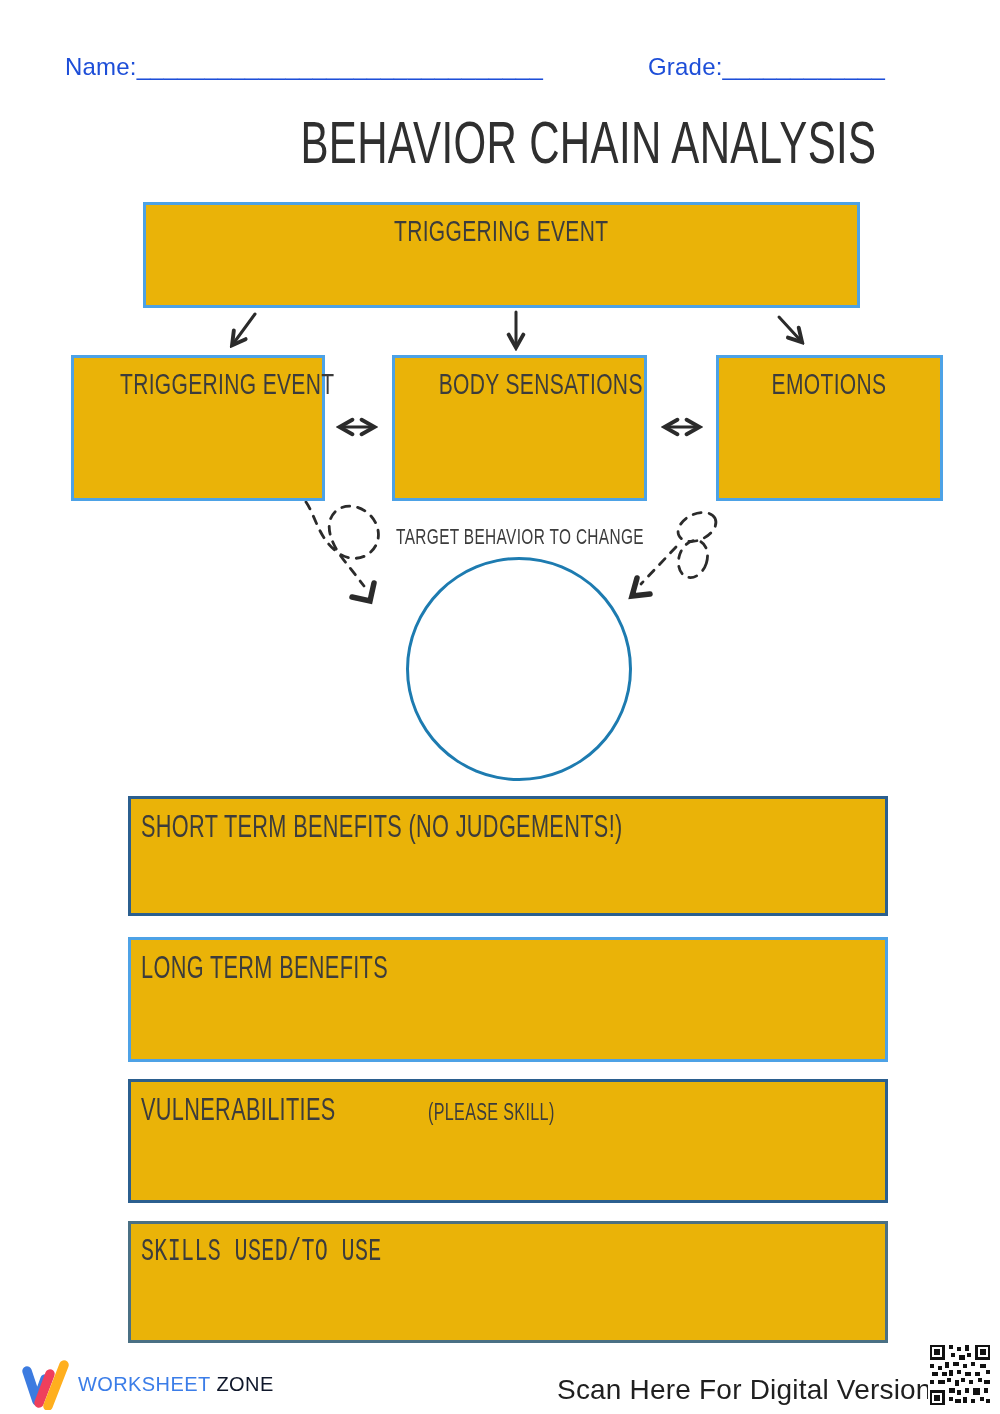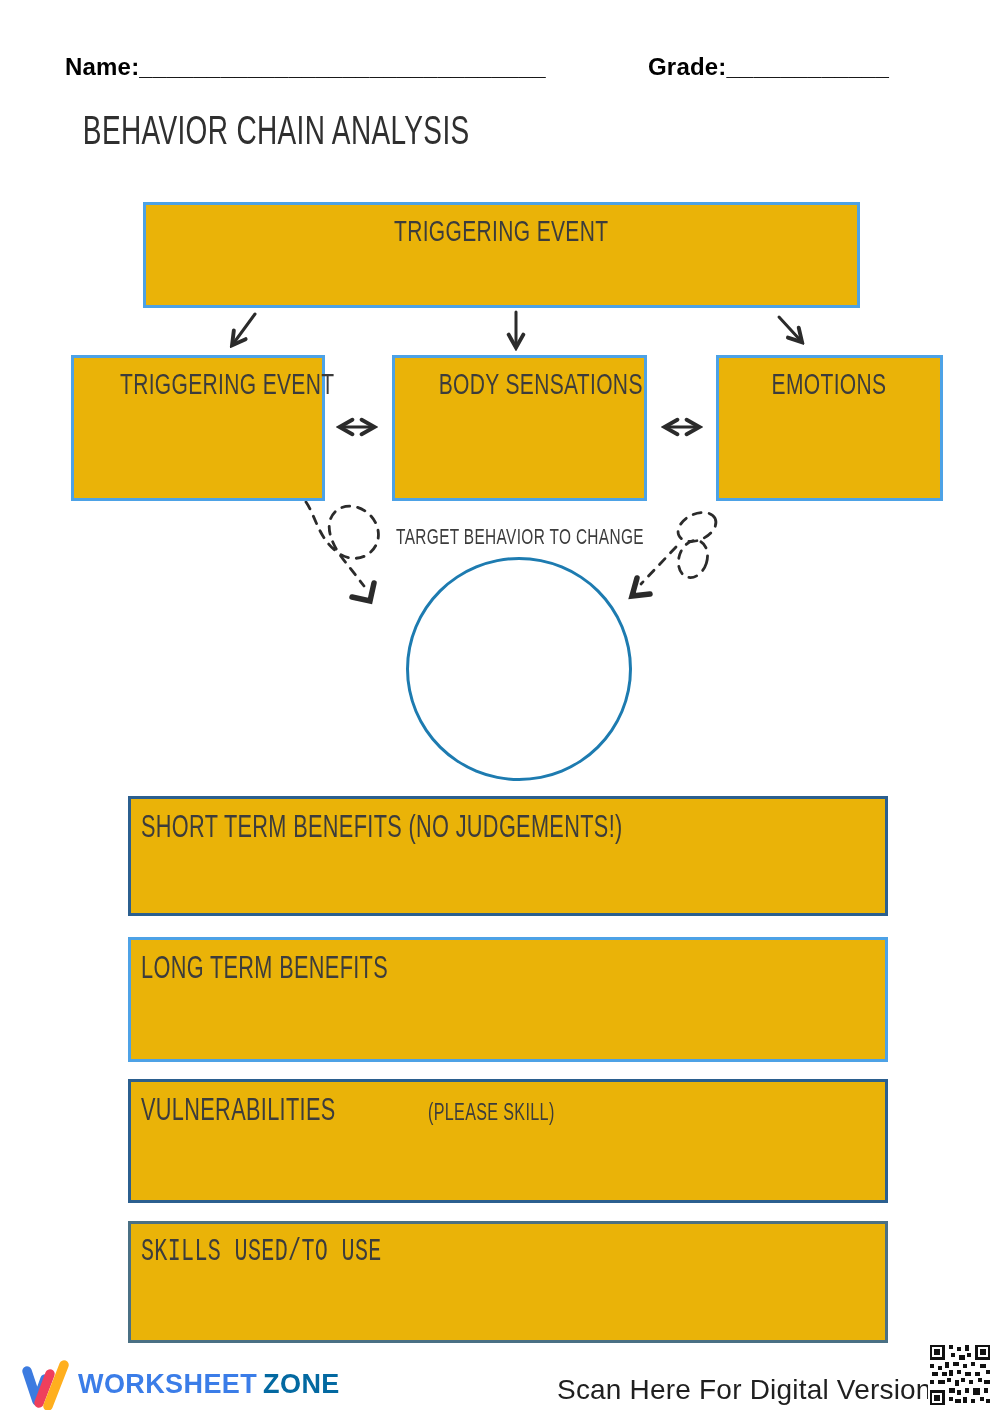--- a/index.html
+++ b/index.html
@@ -8,43 +8,43 @@
     position:relative; width:1000px; height:1414px; margin:0 auto;
     background:#ffffff; overflow:hidden;
   }
   .overlay { position:absolute; left:0; top:0; width:1000px; height:1414px; pointer-events:none; }
 
   
   .hand { display:inline-block; transform:scaleX(0.70); transform-origin:center top;
           color:#3c3c3c; white-space:nowrap; letter-spacing:0.5px; }
   .hand-left { transform-origin:left top; }
 
-  .fill-row { position:absolute; font-size:24px; color:#000000; letter-spacing:0.2px;font-weight:bold; }
-
-  .title { position:absolute; top:108px; left:0; width:100%; text-align:left;
-           font-size:40px; font-weight:400; color:#2f2f2f; }
+  .fill-row { position:absolute; font-size:24px; color:#1d4ed8; letter-spacing:0.2px; }
+
+  .title { position:absolute; top:108px; left:0; width:100%; text-align:right;
+           font-size:60px; font-weight:400; color:#2f2f2f; }
 
   .box { position:absolute; background:#eab308; }
   .box-light { border:3px solid #4da2e6; }
   .box-dark  { border:3px solid #2b5f8f; }
   .box-steel { border:3px solid #4a7084;font-family:Liberation Mono, monospace; }
 
   .box-label-center { width:100%; text-align:center; padding-top:9px; font-size:30px; }
   .section-label { padding:10px 16px 0 10px; font-size:31px; }
   .section-sub { font-size:23px; }
 
   .target-label { position:absolute; top:524px; left:0; width:1040px; text-align:center; font-size:22px; }
 
   .circle { position:absolute; left:406px; top:557px; width:226px; height:224px;
             border:3px solid #1d7bb0; border-radius:50%; background:#ffffff; }
 
   .footer-logo { position:absolute; left:20px; top:1358px; display:flex; align-items:center; }
-  .brand-text { font-size:27px; font-weight:bold; letter-spacing:0.4px; margin-left:8px; }
+  .brand-text { font-size:20px; font-weight:normal; letter-spacing:0.4px; margin-left:8px; }
   .brand-blue { color:#3b7de8; }
-  .brand-orange { color:#0369a1; margin-left:7px; }
+  .brand-orange { color:#0f172a; margin-left:7px; }
   .scan-text { position:absolute; left:557px; top:1374px; font-size:28px; color:#1f1f1f; letter-spacing:0.2px; }
   .qr { position:absolute; left:928px; top:1343px; width:64px; height:64px; }
 </style>
 </head>
 <body>
 
 <div class="page">
 
   <svg class="overlay" viewBox="0 0 1000 1414" xmlns="http://www.w3.org/2000/svg">
     <defs>

